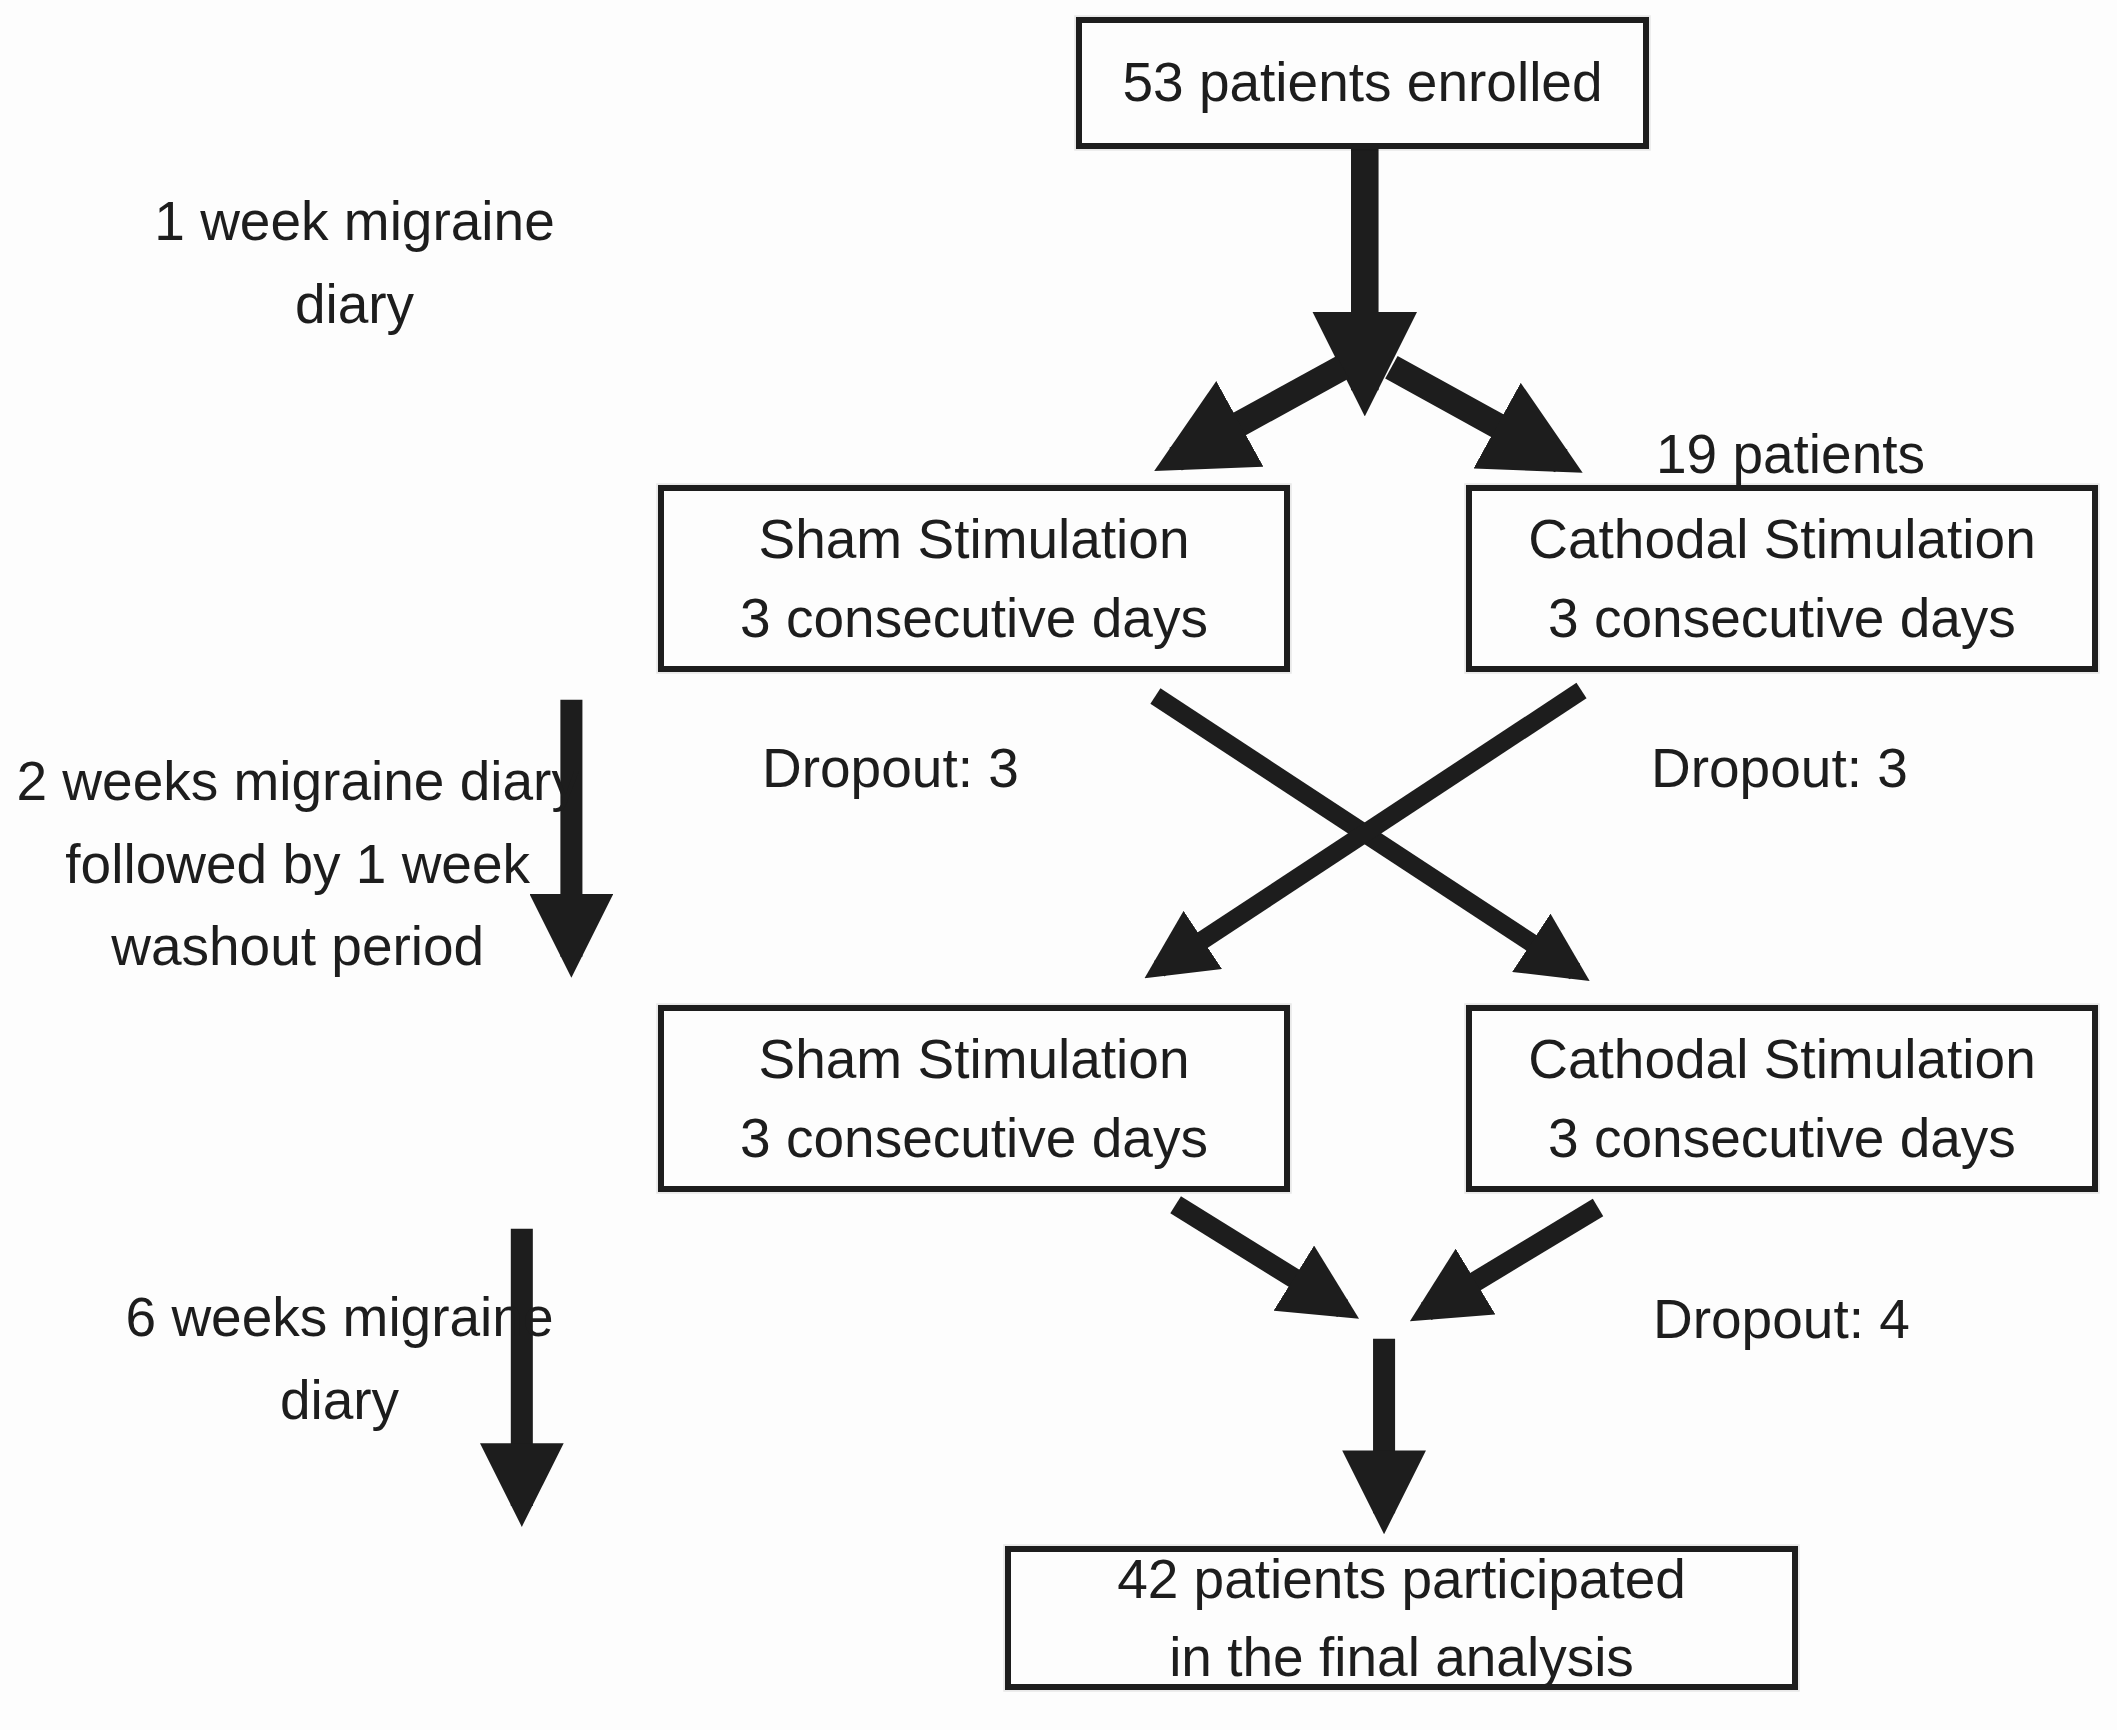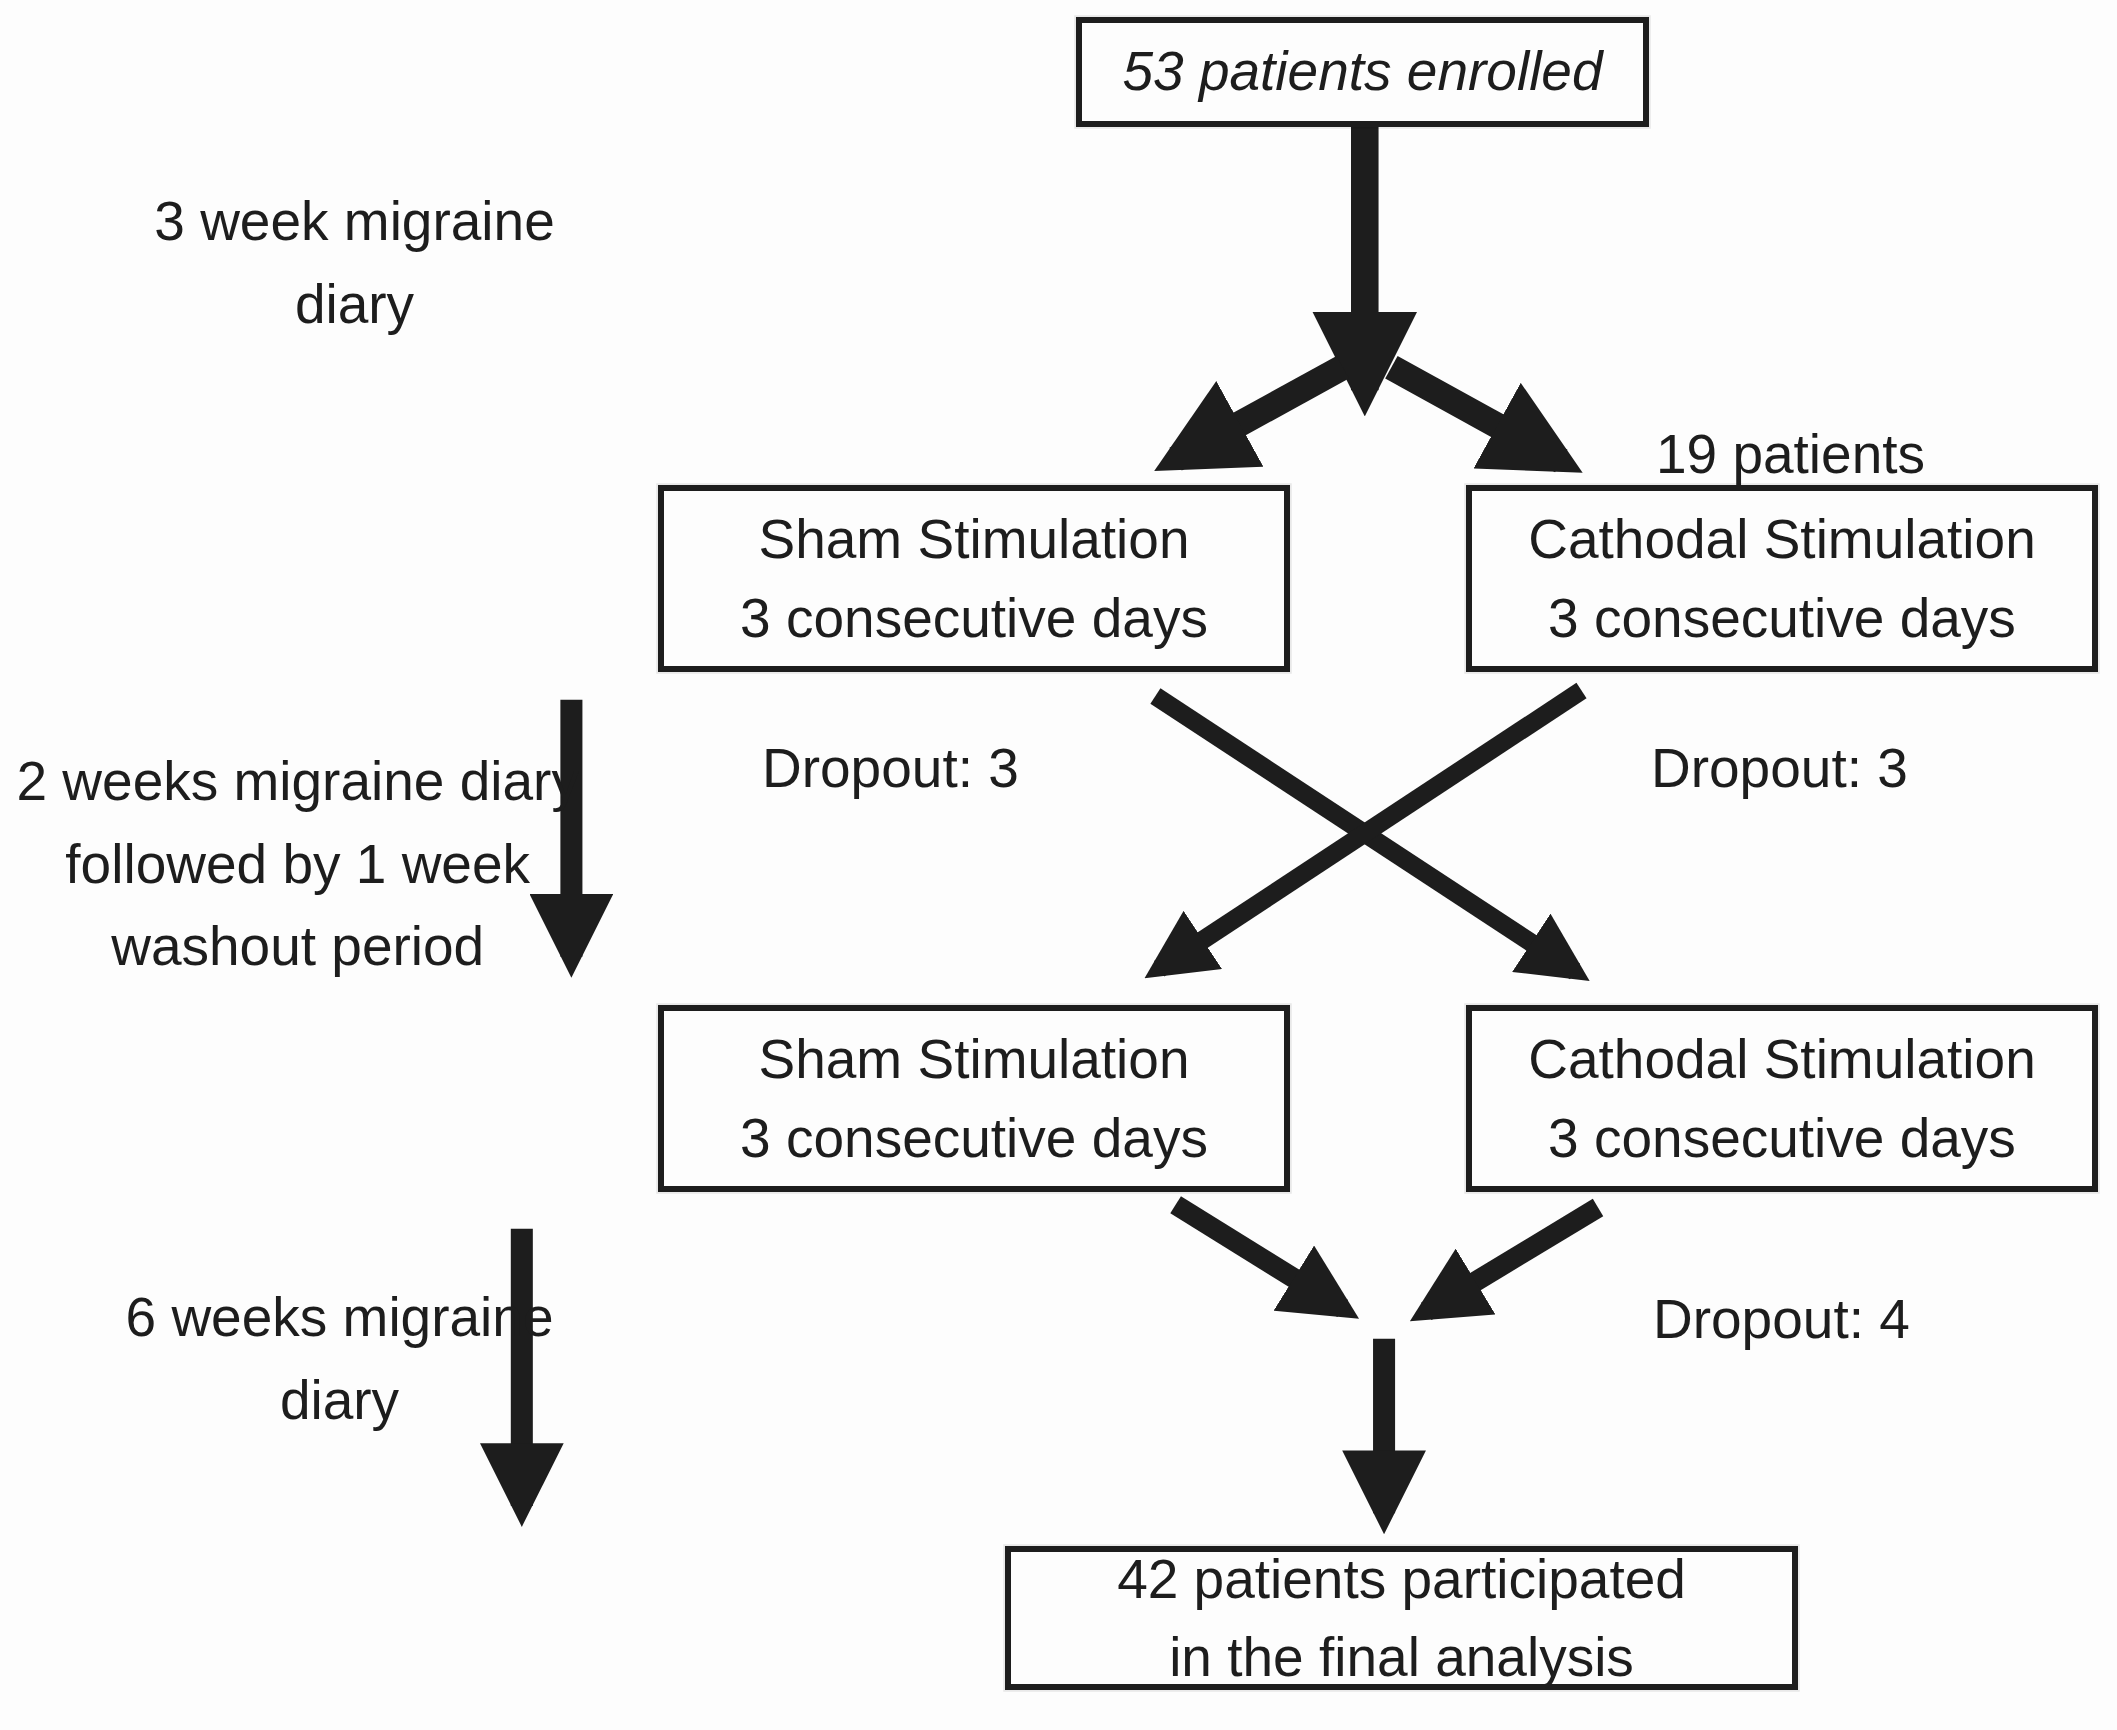--- a/index.html
+++ b/index.html
@@ -24,21 +24,21 @@
     box-sizing: border-box;
     display: flex;
     align-items: center;
     justify-content: center;
     text-align: center;
     font-size: 55px;
     line-height: 1.42;
     white-space: pre-line;
     box-shadow: 0 0 0 1.8px rgba(0,0,0,0.08);
   }
-  .box-enrolled   { left: 1076px; top: 16.5px;   width: 573px; height: 110px; font-style: italic; }
+  .box-enrolled   { left: 1076px; top: 16.5px;   width: 573px; height: 132px; }
   .box-sham-1     { left: 658px;  top: 485px;  width: 632px; height: 187px; }
   .box-cathodal-1 { left: 1466px; top: 485px;  width: 632px; height: 187px; }
   .box-sham-2     { left: 658px;  top: 1005px; width: 632px; height: 187px; }
   .box-cathodal-2 { left: 1466px; top: 1005px; width: 632px; height: 187px; }
   .box-final      { left: 1005px; top: 1546px; width: 793px; height: 144px; }
 
   .float-label {
     position: absolute;
     font-size: 55px;
     line-height: 1.5;
@@ -112,21 +112,21 @@
 
   <div class="float-label count-right">19 patients</div>
 
   <div class="float-label dropout-1l">Dropout: 3</div>
 
   <div class="float-label dropout-1r">Dropout: 3</div>
 
 
   <div class="float-label dropout-2r">Dropout: 4</div>
 
-  <div class="timeline-label phase-1">3 week migraine
+  <div class="timeline-label phase-1">1 week migraine
 diary</div>
 
   <div class="timeline-label phase-2">2 weeks migraine diary
 followed by 1 week
 washout period</div>
 
   <div class="timeline-label phase-3">6 weeks migraine
 diary</div>
 
 </div>

